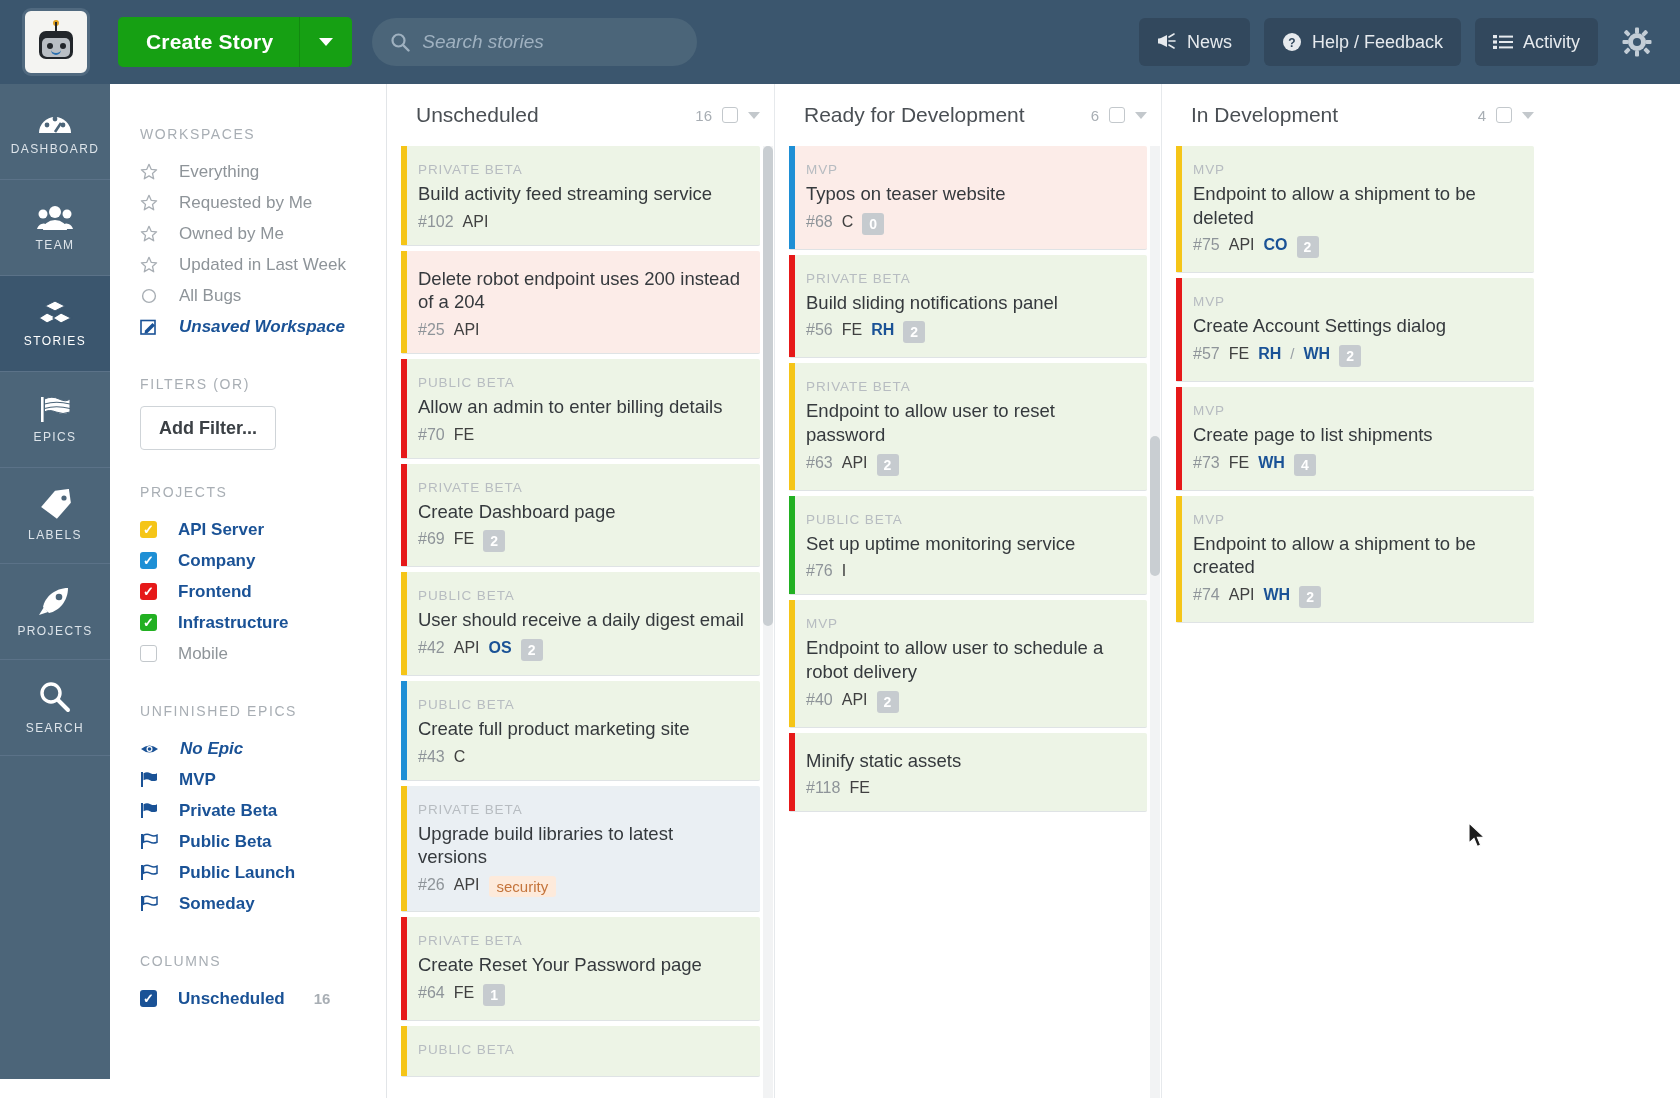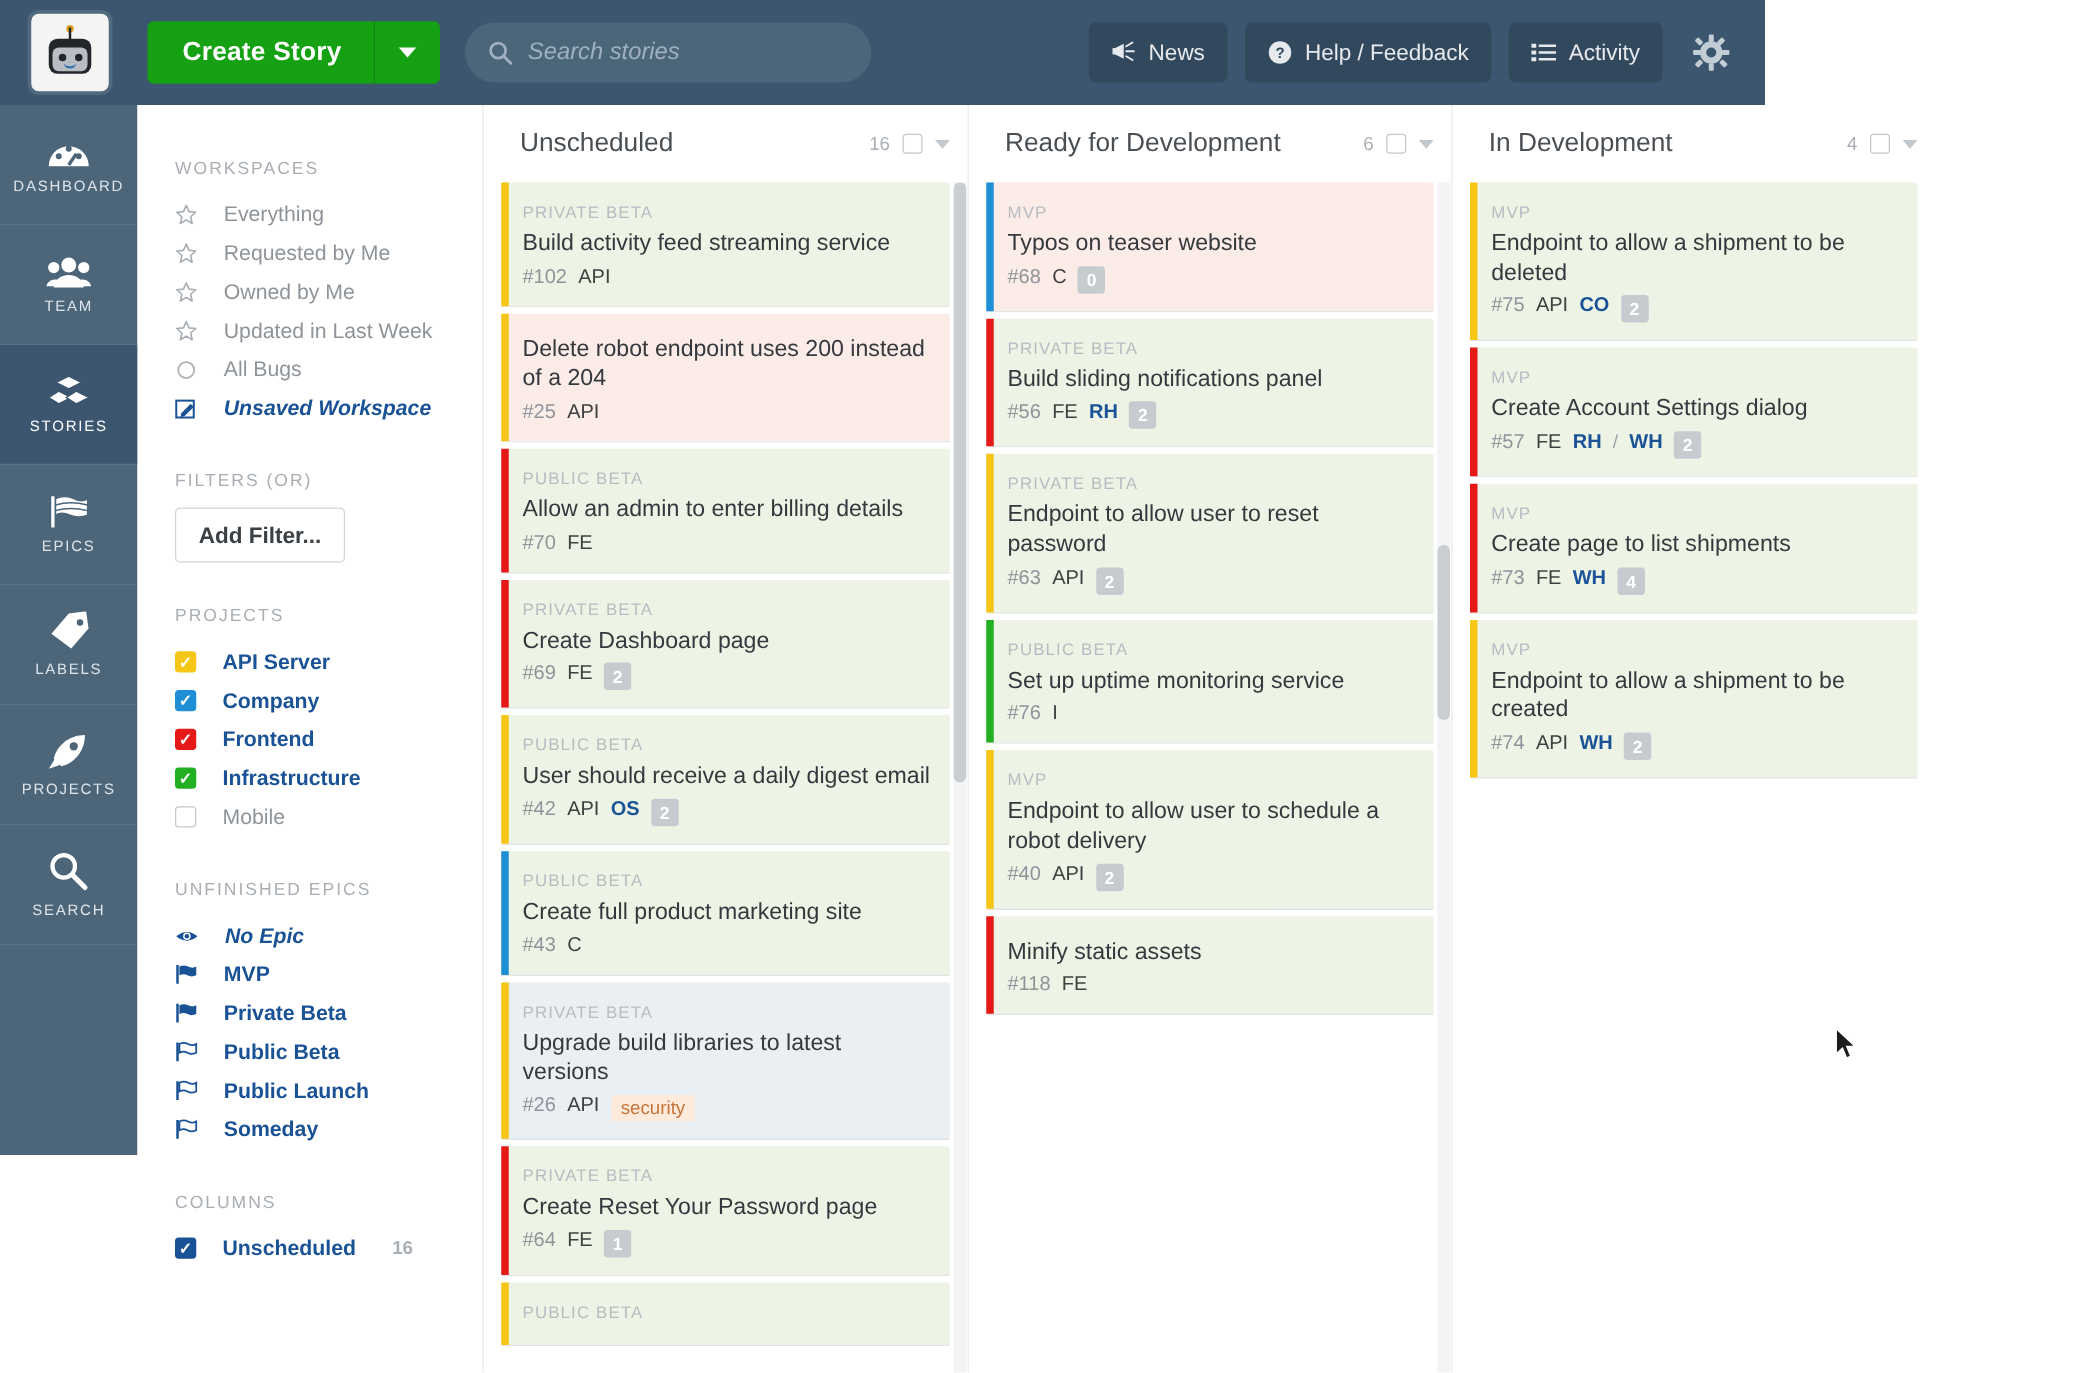--- a/index.html
+++ b/index.html
@@ -6,21 +6,21 @@
   html, body {
     width: 1680px; height: 1098px;
     font-family: "Liberation Sans", sans-serif;
     background: #ffffff;
     overflow: hidden;
   }
 
   
   .topbar {
     position: absolute; top: 0; left: 0;
-    width: 1412px; height: 84px;
+    width: 1680px; height: 84px;
     background: #3b566e;
     display: flex; align-items: center;
   }
   .logo-tile {
     width: 68px; height: 68px; margin-left: 22px;
     background: #f4f4f2; border-radius: 9px;
     border: 3px solid #50697f;
     display: flex; align-items: center; justify-content: center;
   }
   .robot { position: relative; width: 40px; height: 40px; }
@@ -87,21 +87,21 @@
   .pill {
     height: 48px; background: #32485d; border-radius: 6px;
     display: flex; align-items: center; gap: 10px;
     padding: 0 18px; color: #e6eaee; font-size: 18px; cursor: pointer;
   }
   .gear-btn { width: 50px; display: flex; align-items: center;
     justify-content: center; cursor: pointer; }
 
   
   .rail {
-    position: absolute; top: 84px; left: 0; width: 110px; height: 840px;
+    position: absolute; top: 84px; left: 0; width: 110px; height: 995px;
     background: #4c6辅; background: #4c6579;
   }
   .rail-item {
     height: 96px; border-bottom: 1px solid #5b7288;
     display: flex; flex-direction: column; align-items: center;
     justify-content: center; gap: 7px; cursor: pointer;
     color: #dde4ea;
   }
   .rail-item.active { background: #3b566e; color: #ffffff; }
   .rail-item .txt { font-size: 12px; letter-spacing: 1.4px; }

